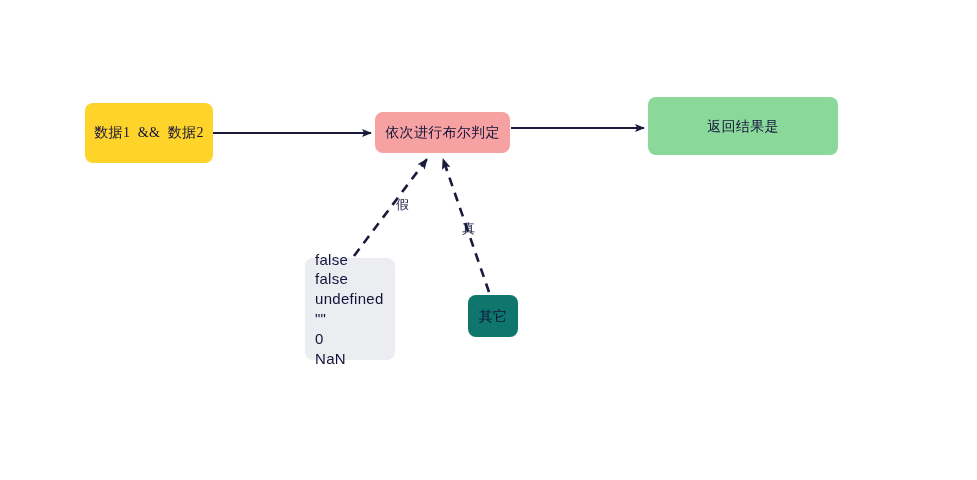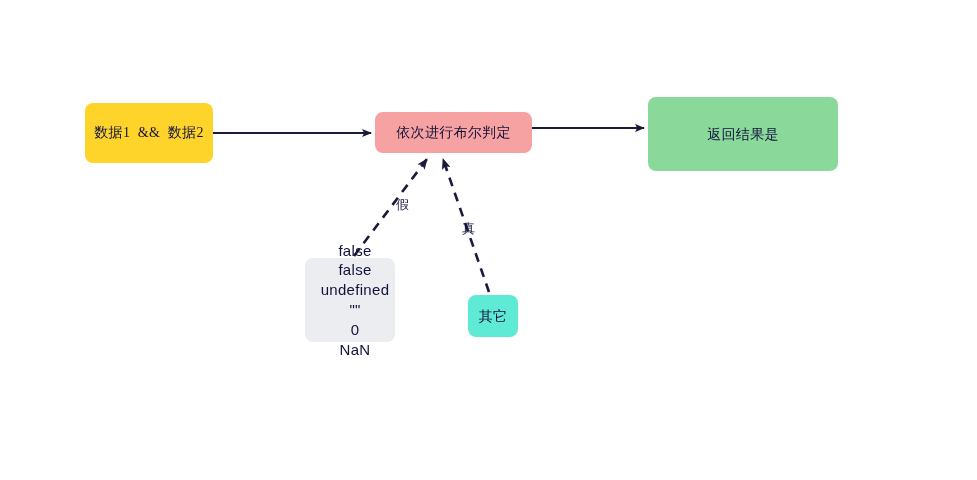--- a/index.html
+++ b/index.html
@@ -26,46 +26,46 @@
   .node .line{display:block;white-space:pre;}
 
   #node-condition{
     left:85px;top:103px;width:128px;height:60px;
     background:#ffd42a;
     border-radius:8px;
     font-size:14px;
     font-family:Liberation Serif, serif;
   }
   #node-evaluate{
-    left:375px;top:112px;width:157px;height:41px;
+    left:375px;top:112px;width:135px;height:41px;
     background:#f7a2a2;
     border-radius:8px;
     font-size:14px;
   }
   #node-result{
-    left:648px;top:97px;width:190px;height:74px;
+    left:648px;top:97px;width:190px;height:58px;
     background:#8ad99a;
     border-radius:8px;
     font-size:14px;
   }
   #node-falsy{
-    left:305px;top:258px;width:90px;height:84px;
+    left:305px;top:258px;width:90px;height:102px;
     background:#ecedf1;
     border-radius:8px;
     font-size:15px;
-    align-items:center;
+    align-items:flex-start;
     justify-content:center;
     padding-left:10px;
     text-align:left;
     line-height:1.32;
   }
   #node-falsy .line{text-align:left;}
   #node-other{
     left:468px;top:295px;width:50px;height:42px;
-    background:#5eead4;
+    background:#0f766e;
     border-radius:8px;
     font-size:14px;
   }
 
   .edge-label{
     position:absolute;
     font-size:13px;
     color:#12123a;
     background:transparent;
     white-space:nowrap;

